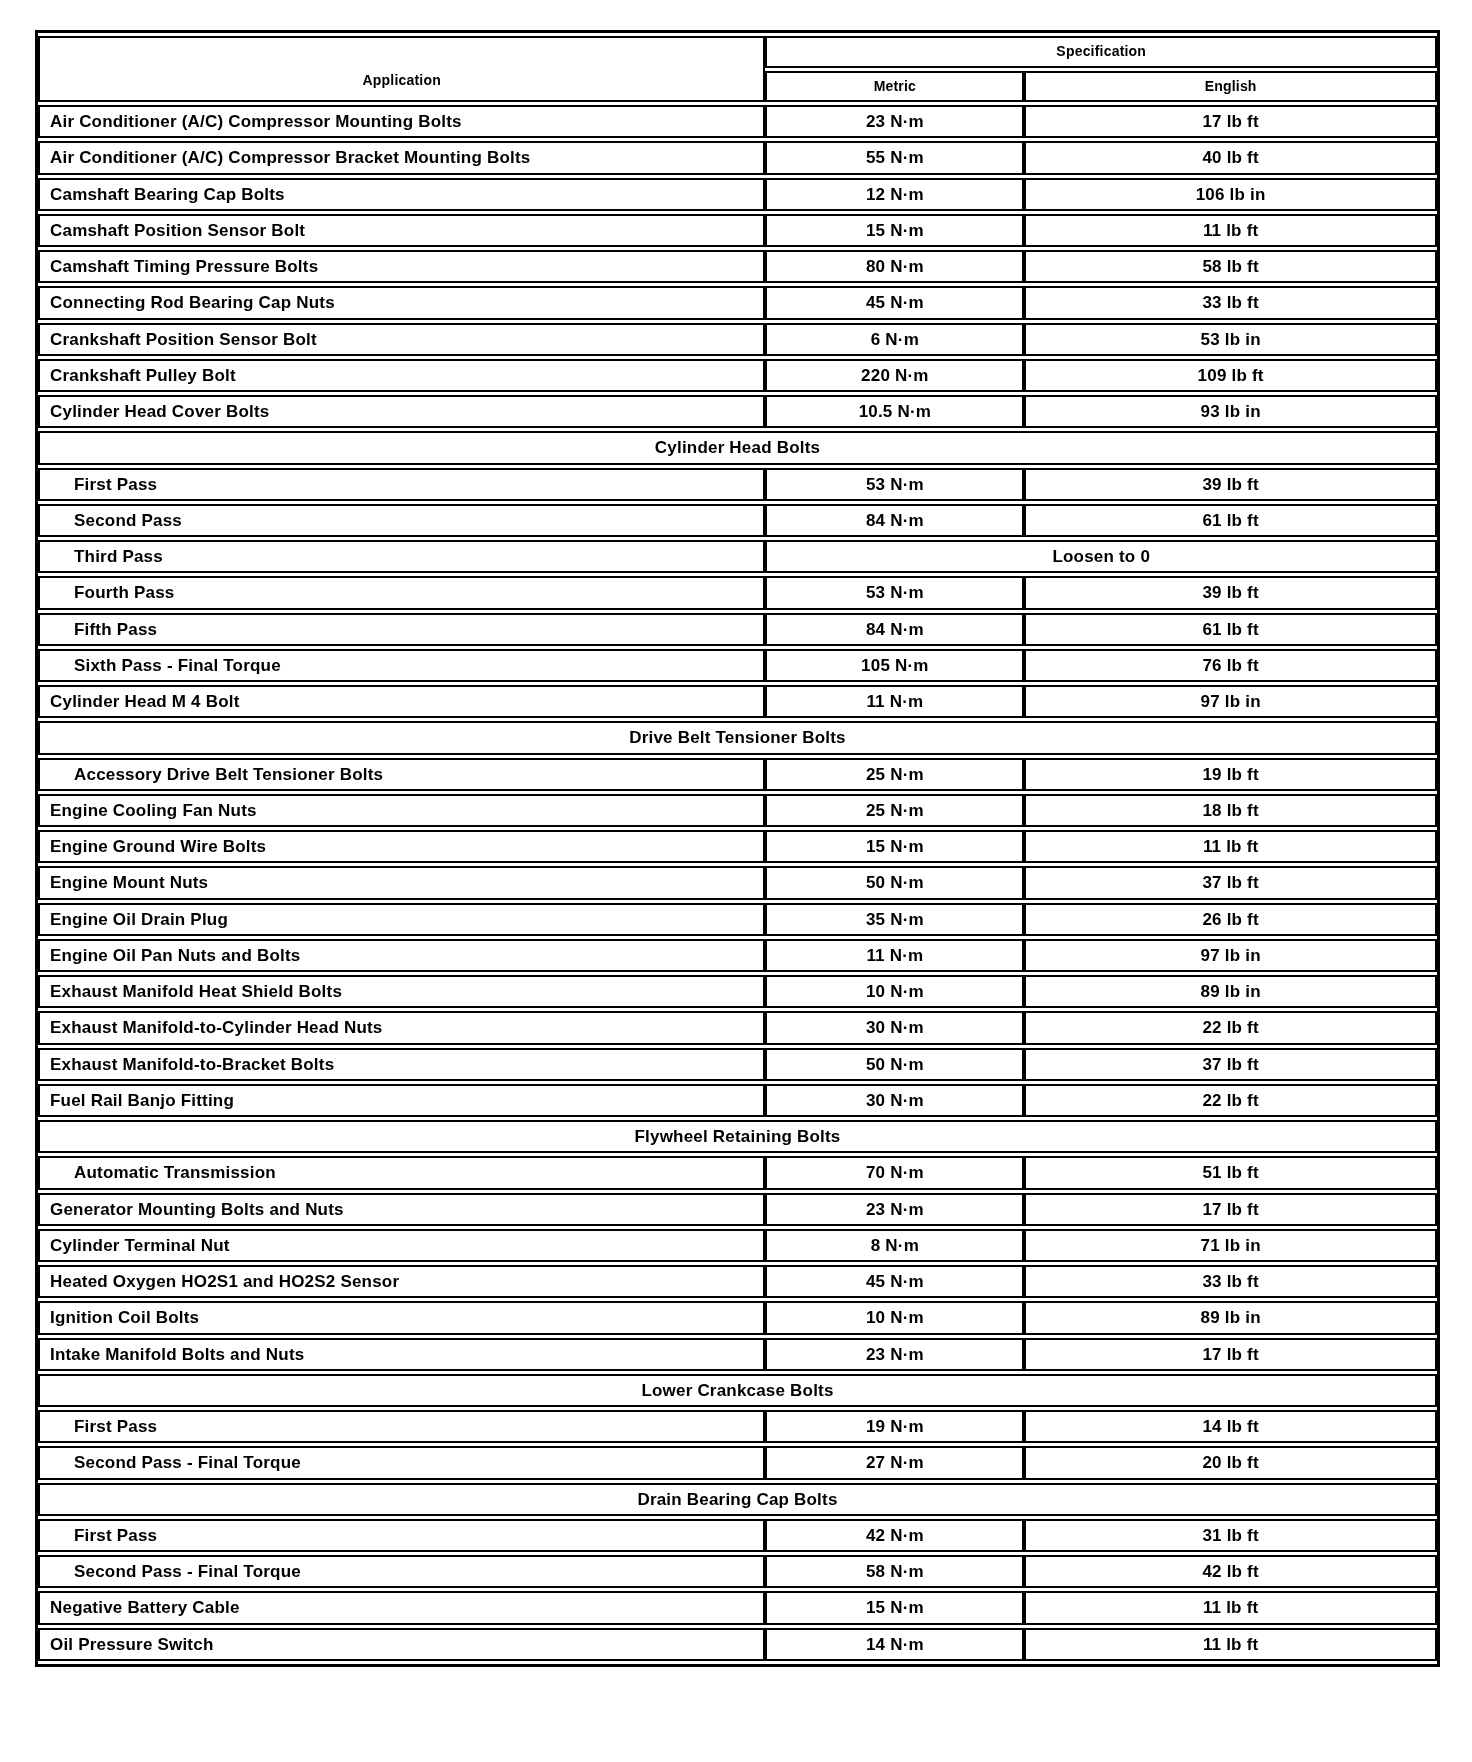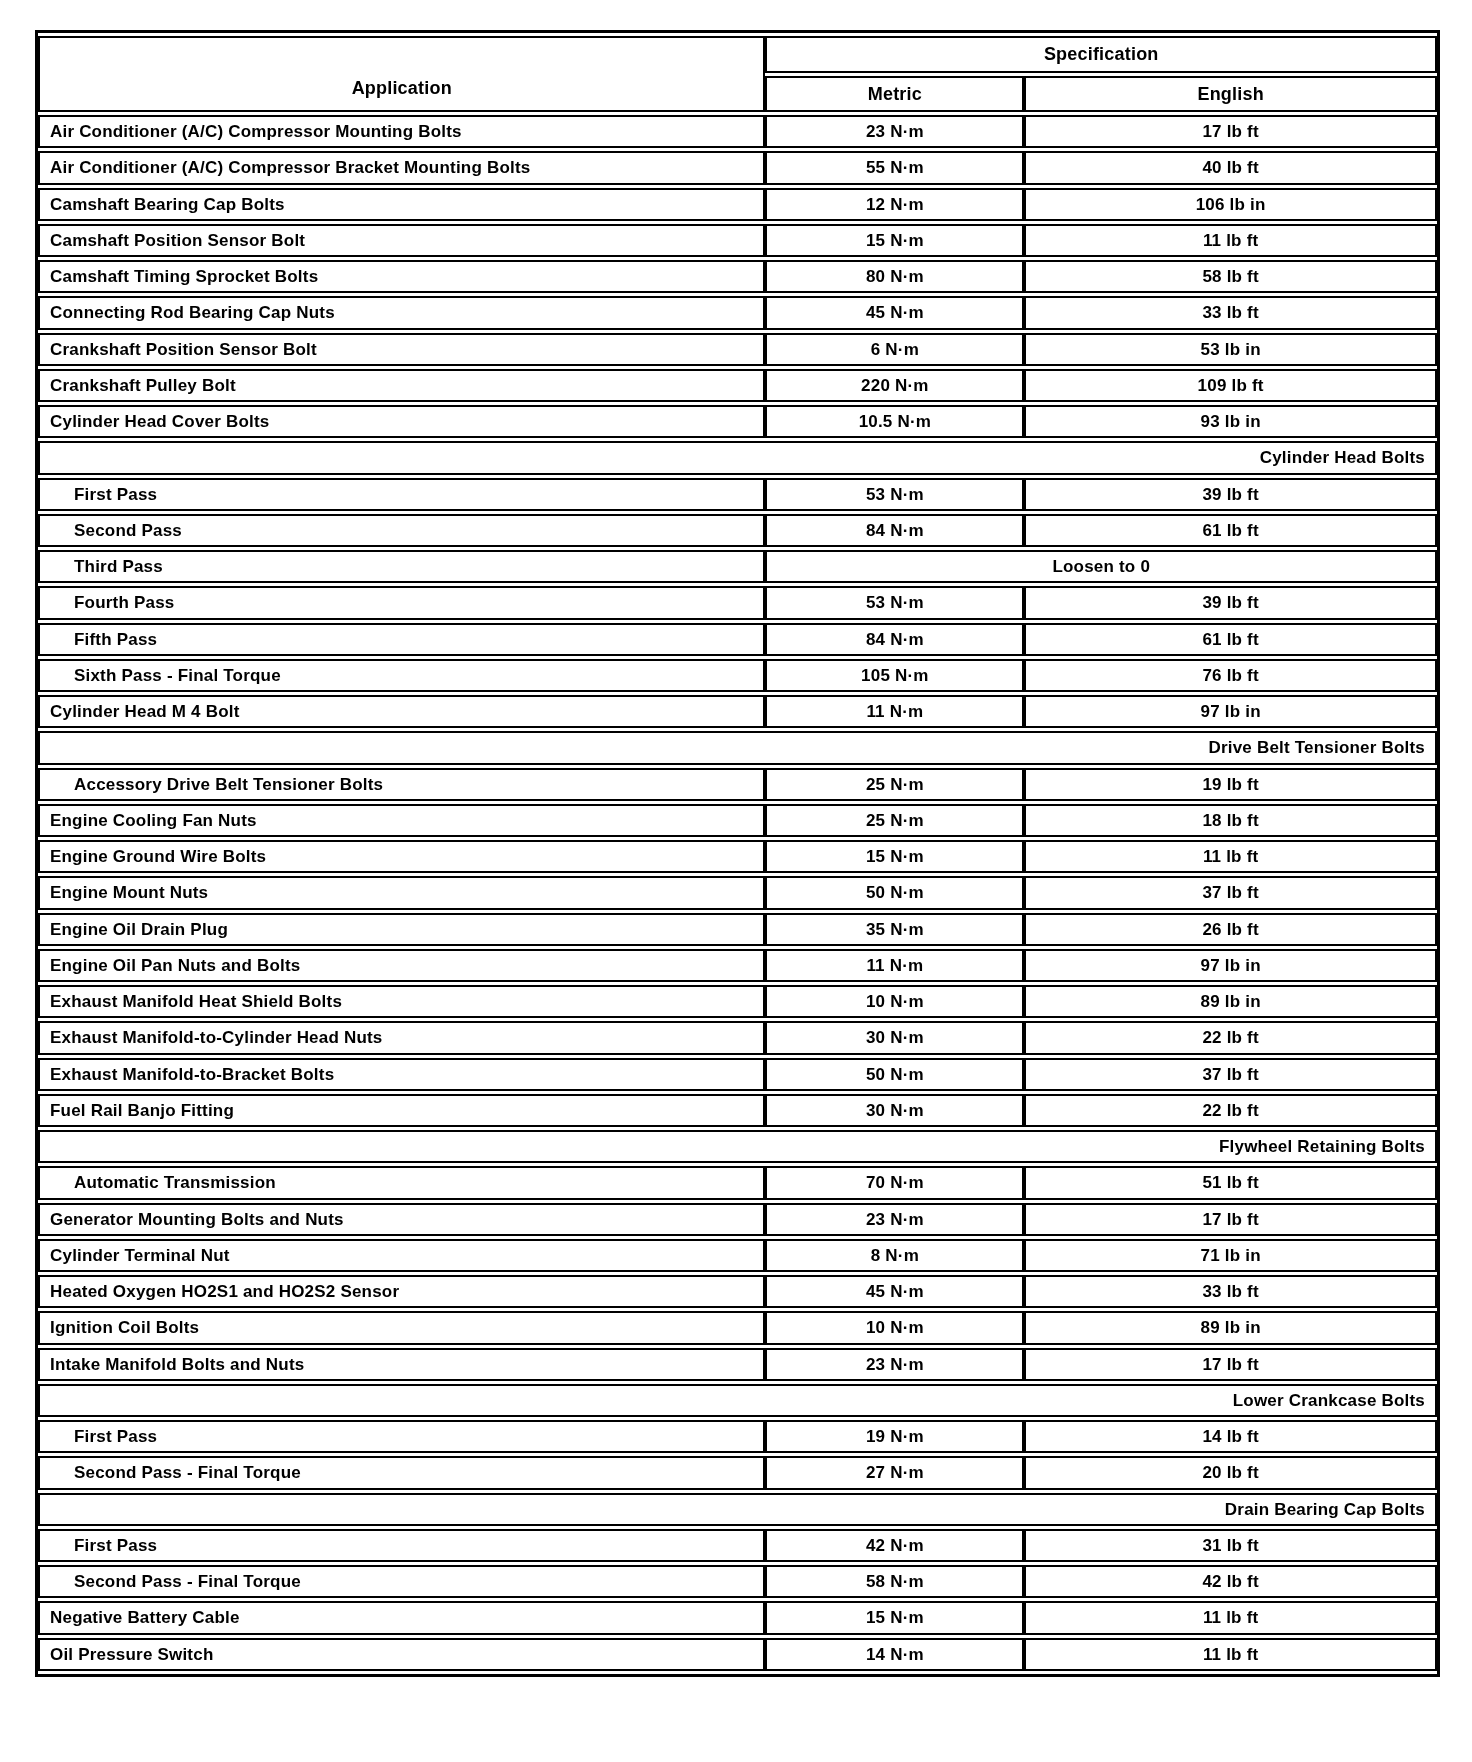--- a/index.html
+++ b/index.html
@@ -31,40 +31,40 @@
     font-weight: 700;
     font-size: 17px;
     line-height: 1.25;
     padding: 4px 10px;
     letter-spacing: 0.2px;
     overflow: hidden;
     background: #ffffff;
   }
   th {
     text-align: center;
-    font-size: 18px;
+    font-size: 14px;
     padding-top: 5px;
     padding-bottom: 5px;
   }
   th.app-h {
     vertical-align: bottom;
     padding-bottom: 11px;
   }
   td.app {
     text-align: left;
     margin-top: 32px;
   }
   td.val {
     text-align: center;
   }
   td.indent {
     padding-left: 34px;
   }
   td.section {
-    text-align: right;
+    text-align: center;
   }
 </style>
 </head>
 <body>
 
 <div class="page">
   <table class="spec-table">
     <colgroup>
       <col style="width:52%">
       <col style="width:18.5%">
@@ -95,21 +95,21 @@
           <td class="app">Camshaft Bearing Cap Bolts</td>
           <td class="val">12 N·m</td>
           <td class="val">106 lb in</td>
         </tr>
         <tr>
           <td class="app">Camshaft Position Sensor Bolt</td>
           <td class="val">15 N·m</td>
           <td class="val">11 lb ft</td>
         </tr>
         <tr>
-          <td class="app">Camshaft Timing Sprocket Bolts</td>
+          <td class="app">Camshaft Timing Pressure Bolts</td>
           <td class="val">80 N·m</td>
           <td class="val">58 lb ft</td>
         </tr>
         <tr>
           <td class="app">Connecting Rod Bearing Cap Nuts</td>
           <td class="val">45 N·m</td>
           <td class="val">33 lb ft</td>
         </tr>
         <tr>
           <td class="app">Crankshaft Position Sensor Bolt</td>

